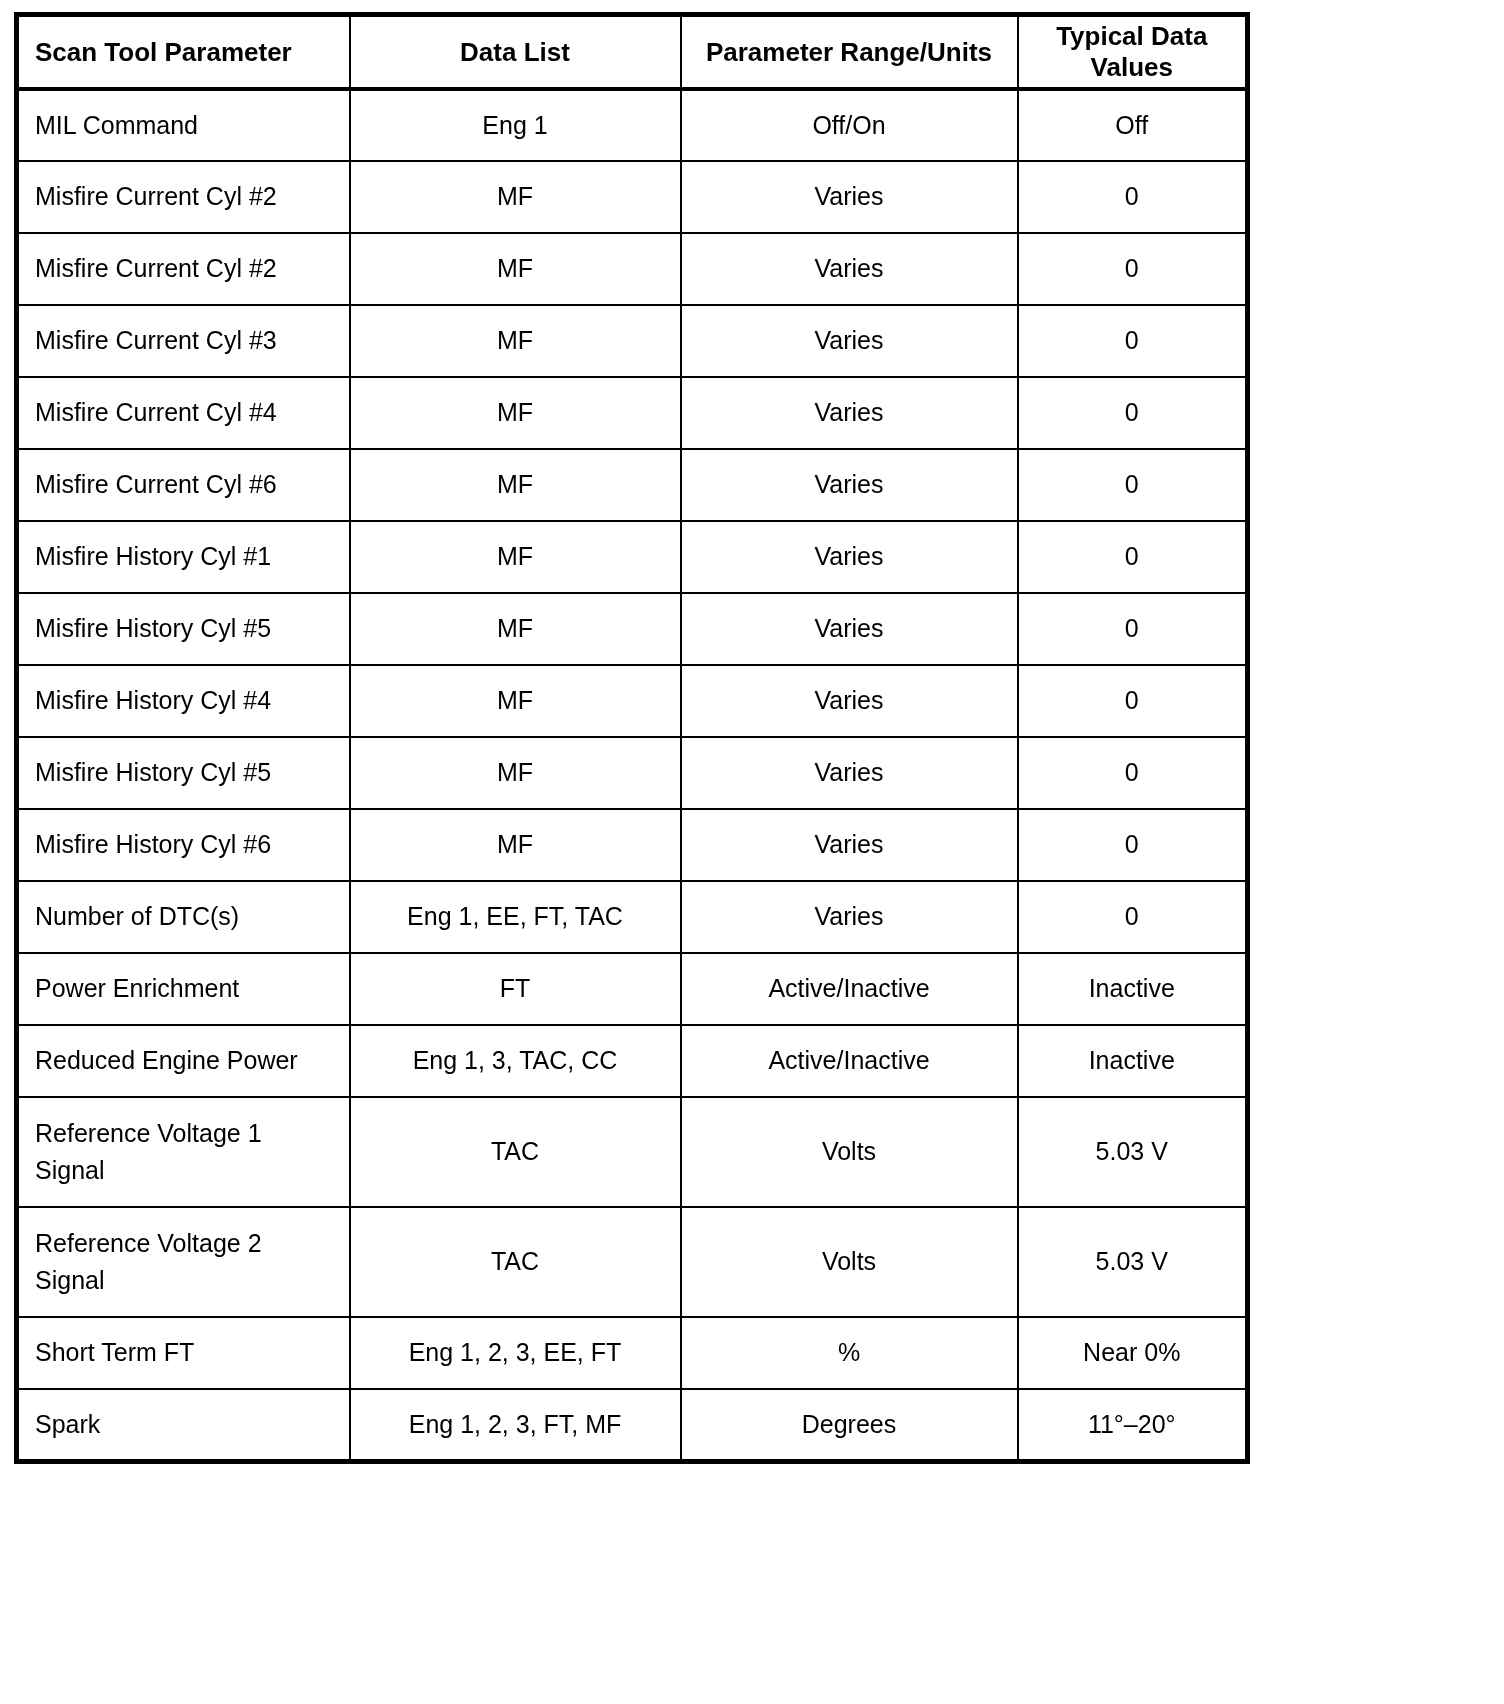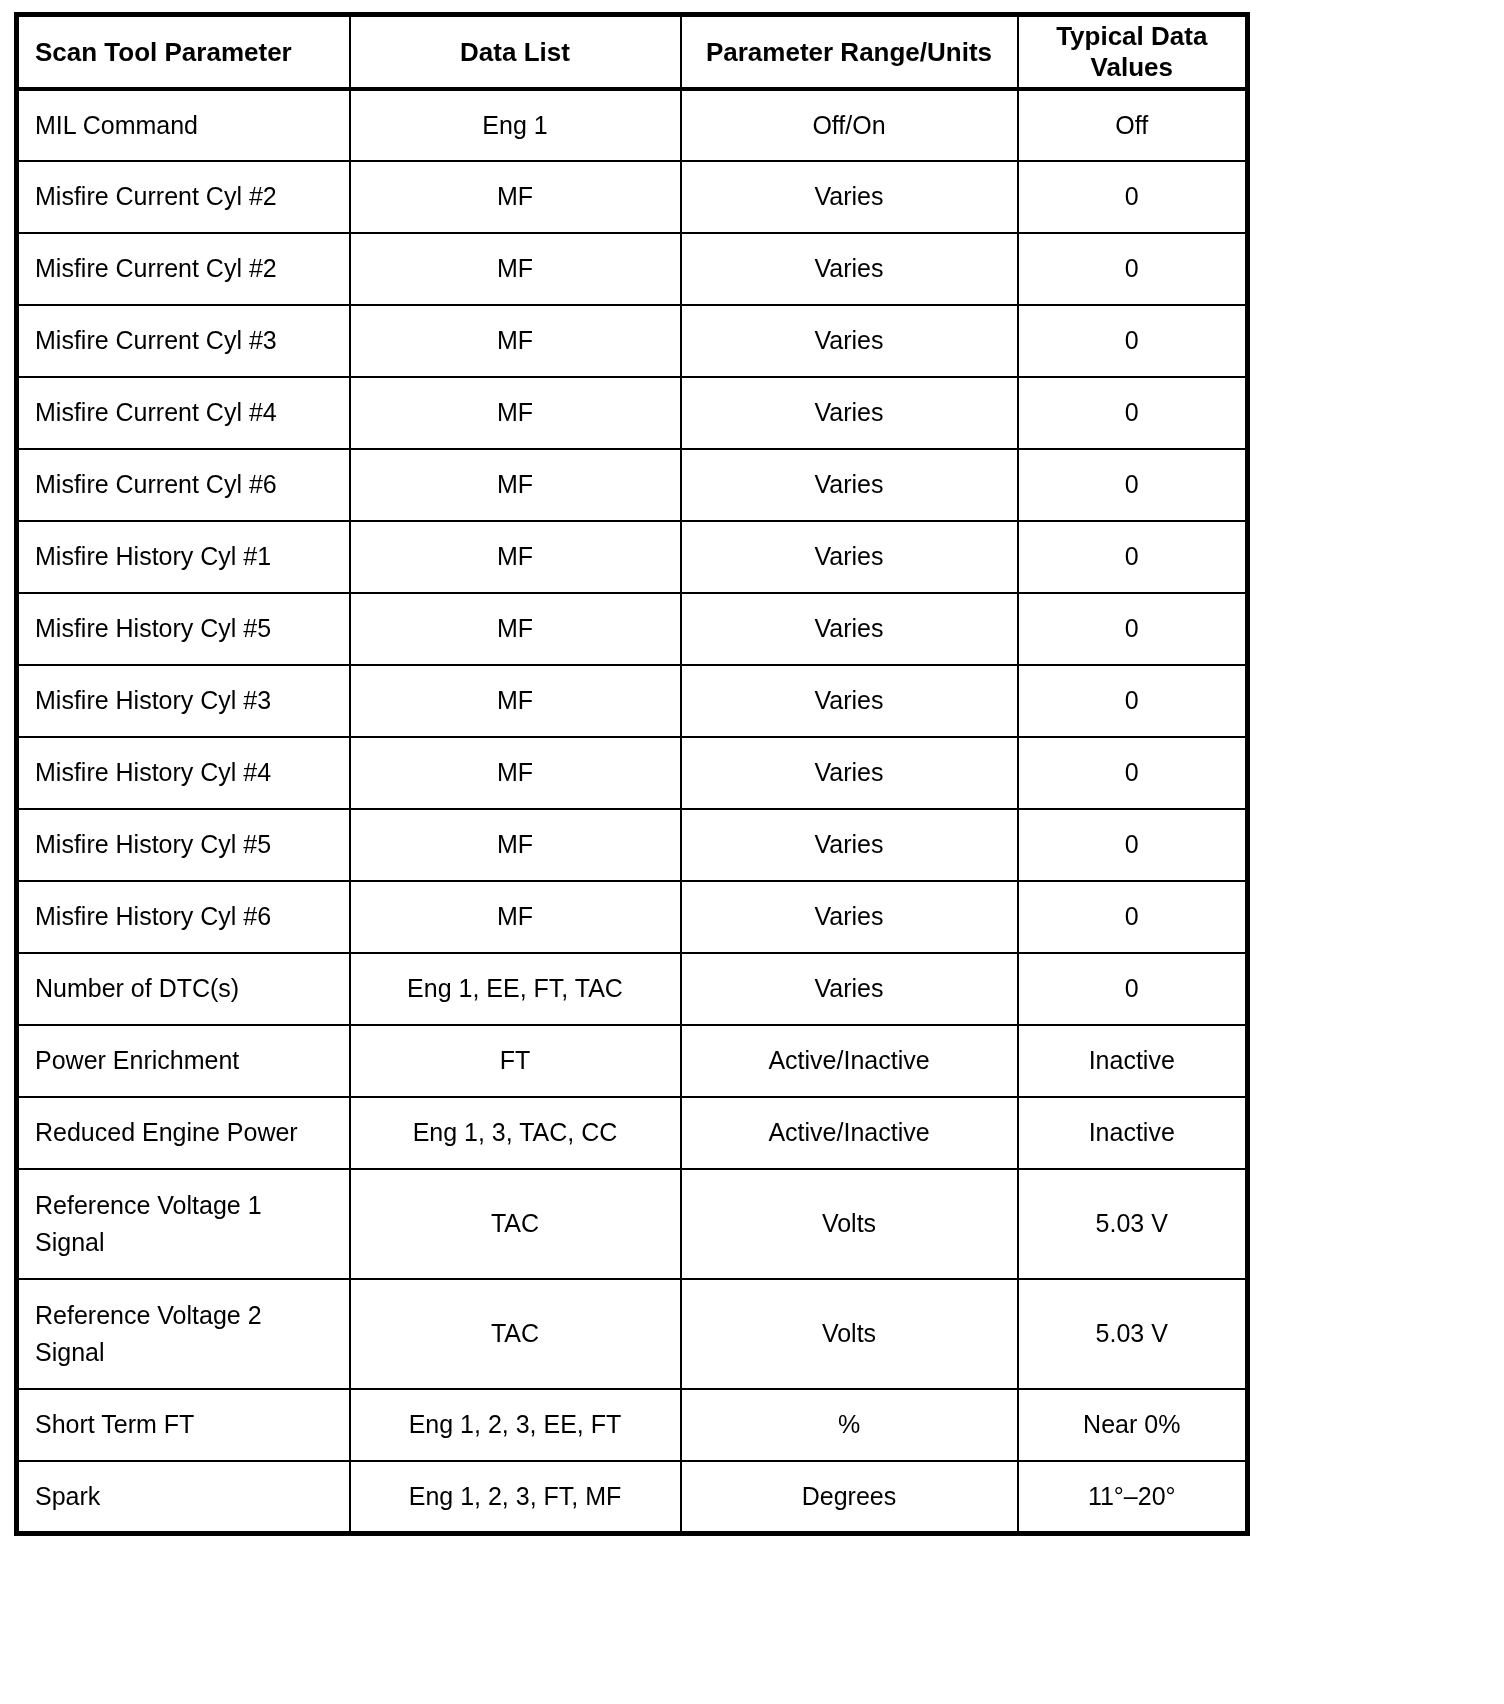--- a/index.html
+++ b/index.html
@@ -117,26 +117,20 @@
           <td class="col2">Varies</td>
           <td class="col3">0</td>
         </tr>
         <tr>
           <td class="col0">Misfire History Cyl #5</td>
           <td class="col1">MF</td>
           <td class="col2">Varies</td>
           <td class="col3">0</td>
         </tr>
         <tr>
-          <td class="col0">Misfire History Cyl #3</td>
-          <td class="col1">MF</td>
-          <td class="col2">Varies</td>
-          <td class="col3">0</td>
-        </tr>
-        <tr>
           <td class="col0">Misfire History Cyl #4</td>
           <td class="col1">MF</td>
           <td class="col2">Varies</td>
           <td class="col3">0</td>
         </tr>
         <tr>
           <td class="col0">Misfire History Cyl #5</td>
           <td class="col1">MF</td>
           <td class="col2">Varies</td>
           <td class="col3">0</td>

